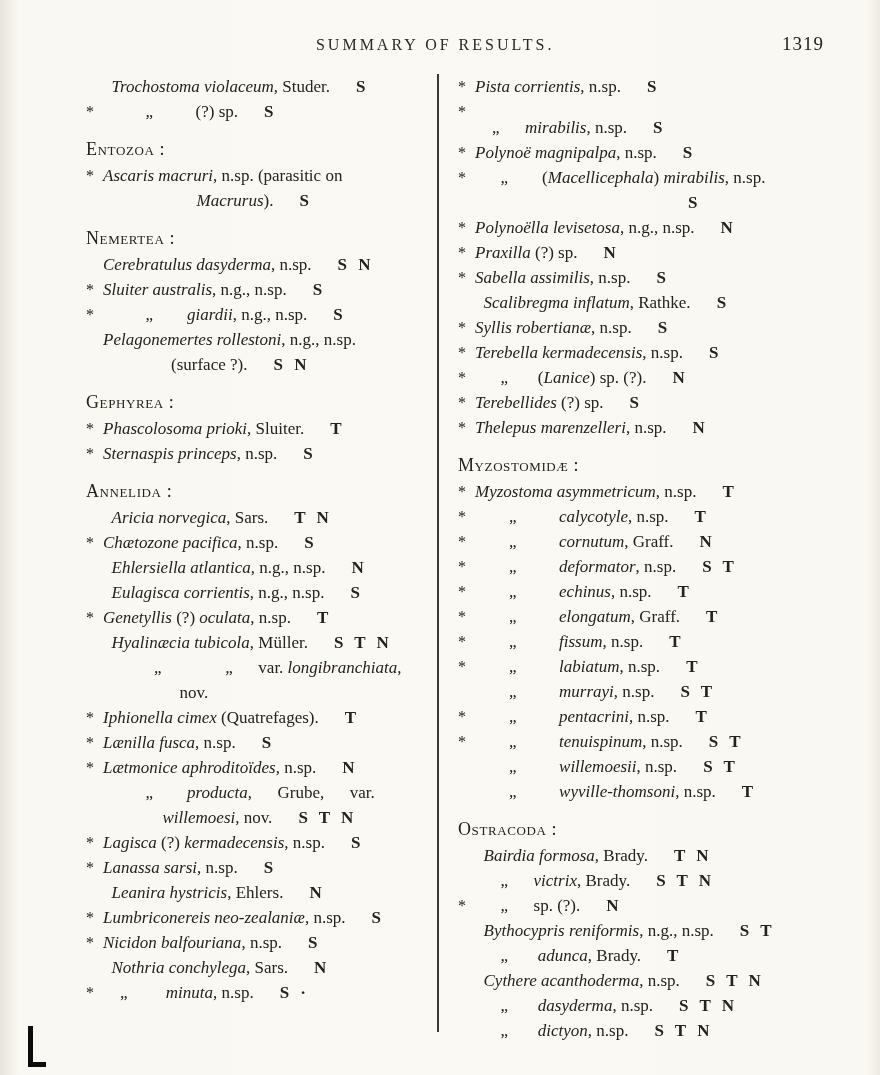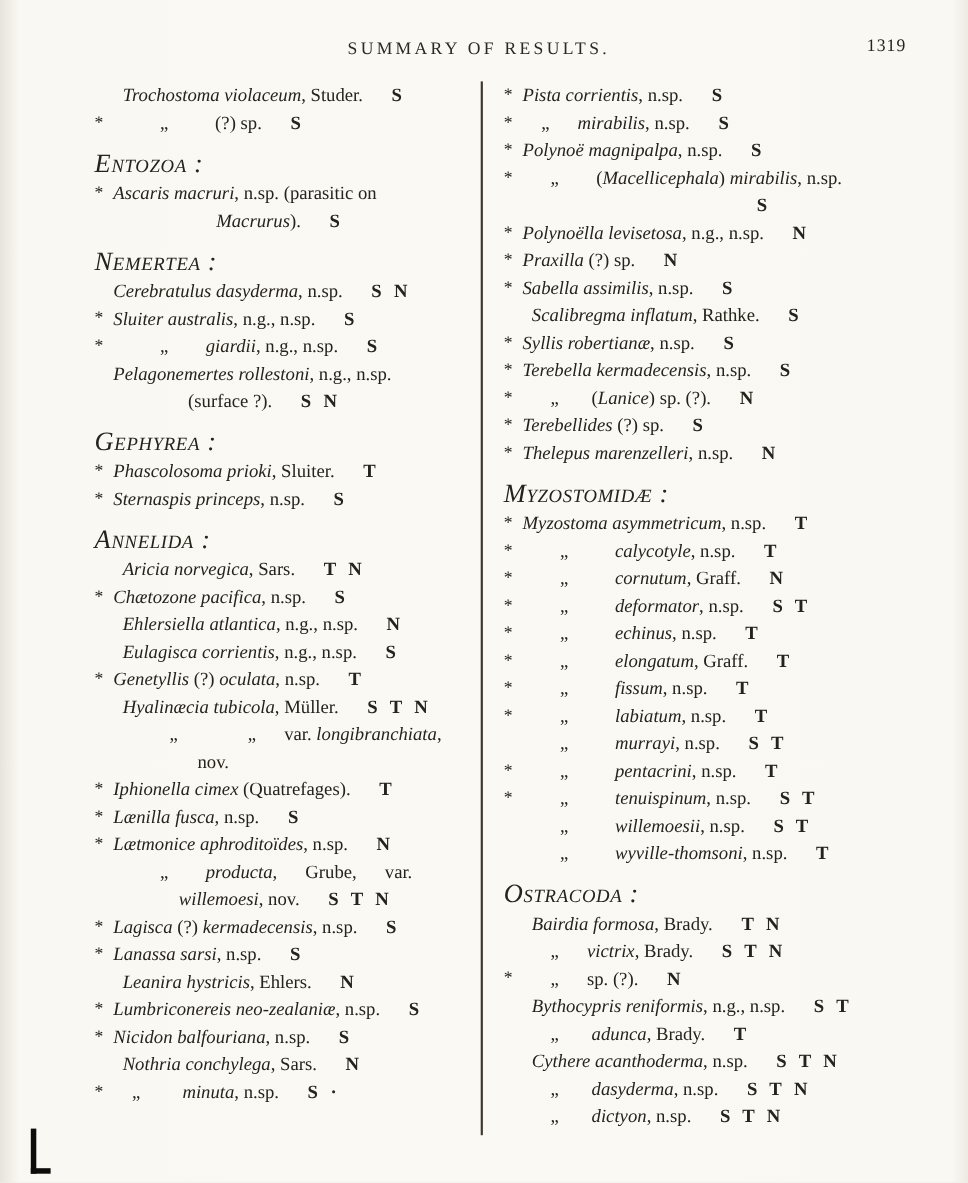--- a/index.html
+++ b/index.html
@@ -15,36 +15,36 @@
     background: linear-gradient(90deg, #e7e4dc 0px, #faf8f2 18px, #fbf9f4 50%, #faf8f2 calc(100% - 14px), #edeae2 100%);
   }
   .header-title {
     position: absolute; top: 36px; left: 50%;
     transform: translateX(-52%);
     font-size: 16px; letter-spacing: 3px;
     color: #2c2822; white-space: nowrap;
   }
   .page-number {
     position: absolute; top: 33px; right: 56px;
-    font-size: 16px; letter-spacing: 1px;
+    font-size: 19px; letter-spacing: 1px;
   }
   .columns {
     position: absolute; top: 74px; left: 86px; width: 752px;
     display: flex; align-items: flex-start;
   }
   .col-left  { width: 351px; }
   .col-right { width: 401px; padding-left: 21px; box-sizing: border-box; }
   .divider {
     position: absolute; top: 74px; left: 437px;
     width: 1.5px; height: 958px; background: #3e3931;
   }
   .sec-heading {
     font-variant: small-caps;
-    font-size: 24px; line-height: 25px;
-    margin: 13px 0 1px 0; letter-spacing: 0.6px; font-style: italic;
+    font-size: 18px; line-height: 25px;
+    margin: 13px 0 1px 0; letter-spacing: 0.6px;
   }
   .entry-line { display: flex; line-height: 25px; font-size: 17px; }
   .star { flex: 0 0 17px; font-size: 16px; }
   .body { white-space: pre-wrap; }
   .it { font-style: italic; }
   .rm { font-style: normal; }
   .codes {
     font-weight: bold; margin-left: 26px;
     word-spacing: 6px; letter-spacing: 0.5px; white-space: pre;
   }
@@ -193,21 +193,21 @@
           <span class="body" style="padding-left: 2ch;"><span class="rm">„         </span><span class="it">minuta</span><span class="rm">, n.sp.</span><span class="codes">S ·</span></span>
         </div>
       </div>
     <div class="col-right">
         <div class="entry-line">
           <span class="star">*</span>
           <span class="body"><span class="it">Pista corrientis</span><span class="rm">, n.sp.</span><span class="codes">S</span></span>
         </div>
         <div class="entry-line">
           <span class="star">*</span>
-          <span class="body" style="padding-left: 2ch;"><span class="rm">„      </span><span class="it">mirabilis</span><span class="rm">, n.sp.</span><span class="codes">S</span></span>
+          <span class="body" style="padding-left: 2ch; margin-top: 16px;"><span class="rm">„      </span><span class="it">mirabilis</span><span class="rm">, n.sp.</span><span class="codes">S</span></span>
         </div>
         <div class="entry-line">
           <span class="star">*</span>
           <span class="body"><span class="it">Polynoë magnipalpa</span><span class="rm">, n.sp.</span><span class="codes">S</span></span>
         </div>
         <div class="entry-line">
           <span class="star">*</span>
           <span class="body" style="padding-left: 3ch;"><span class="rm">„        (</span><span class="it">Macellicephala</span><span class="rm">) </span><span class="it">mirabilis</span><span class="rm">, n.sp.</span></span>
         </div>
         <div class="entry-line">

